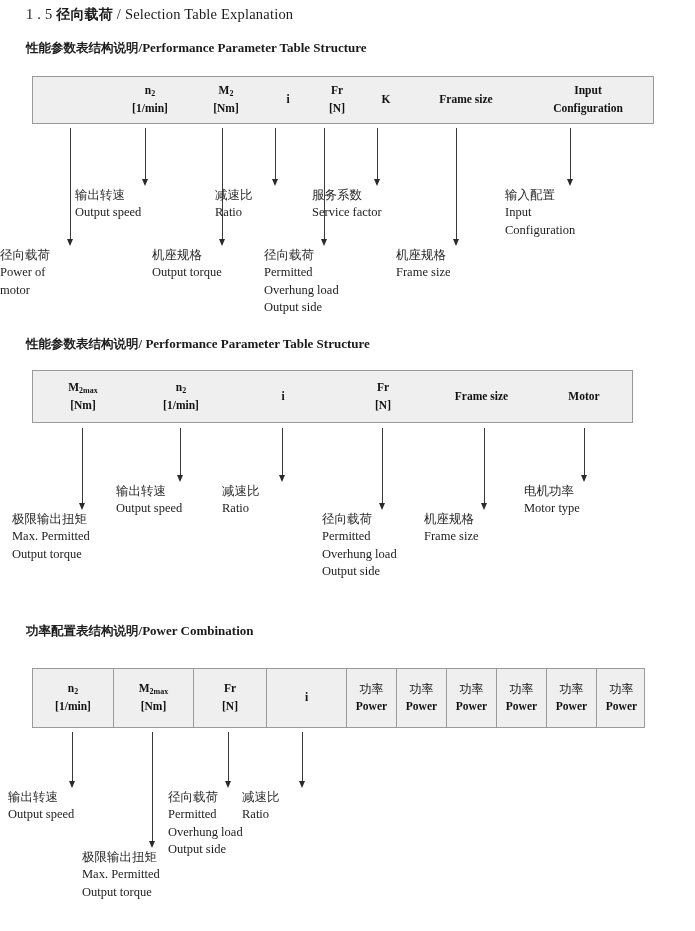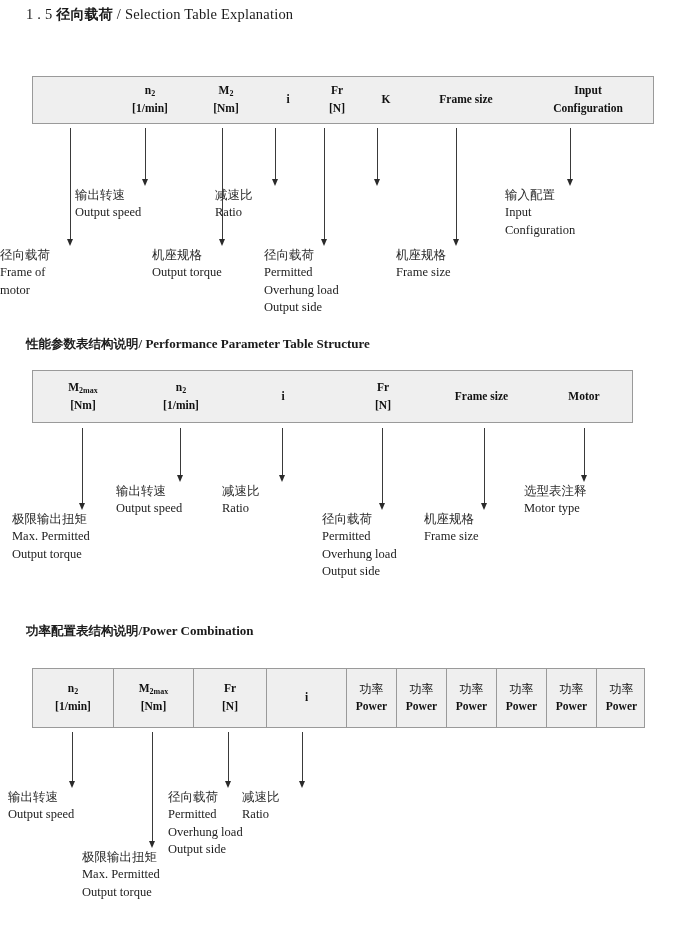--- a/index.html
+++ b/index.html
@@ -133,20 +133,23 @@
 
 <div class="page">
 
   <div class="doc-title">
     <span class="num">1 . 5</span>
     <span class="cn">径向载荷</span>
     <span class="en">/</span>
     <span class="en">Selection Table Explanation</span>
   </div>
 
+  <div class="sec-head" style="top:40px;">
+    <span class="cn">性能参数表结构说明</span><span class="en">/</span><span class="en">Performance Parameter Table Structure</span>
+  </div>
 
   <div class="tbl" style="left:32px; top:76px; width:622px; height:48px;">
     <div class="cell" style="left:78px; width:78px;">
       <span class="l1"><span>n</span><sub>2</sub></span>
       <span class="l2">[1/min]</span>
     </div>
     <div class="cell" style="left:156px; width:74px;">
       <span class="l1"><span>M</span><sub>2</sub></span>
       <span class="l2">[Nm]</span>
     </div>
@@ -197,41 +200,45 @@
     <div class="shaft" style="height:111px;"></div>
       <div class="head" style="top:111px;"></div>
   </div>
   <div class="arrow" style="left:566px; top:128px; height:58px;">
     <div class="shaft" style="height:51px;"></div>
       <div class="head" style="top:51px;"></div>
   </div>
 
   <div class="ann" style="left:0px; top:246px; width:140px;">
     <span class="cn">径向载荷</span>
-    <span class="en">Frame of</span>
+    <span class="en">Power of</span>
     <span class="en">motor</span>
   </div>
   <div class="ann" style="left:75px; top:186px; width:140px;">
     <span class="cn">输出转速</span>
     <span class="en">Output speed</span>
   </div>
   <div class="ann" style="left:152px; top:246px; width:140px;">
     <span class="cn">机座规格</span>
     <span class="en">Output torque</span>
   </div>
   <div class="ann" style="left:215px; top:186px; width:120px;">
     <span class="cn">减速比</span>
     <span class="en">Ratio</span>
   </div>
   <div class="ann" style="left:264px; top:246px; width:120px;">
     <span class="cn">径向载荷</span>
     <span class="en">Permitted</span>
     <span class="en">Overhung load</span>
     <span class="en">Output side</span>
   </div>
+  <div class="ann" style="left:312px; top:186px; width:130px;">
+    <span class="cn">服务系数</span>
+    <span class="en">Service factor</span>
+  </div>
   <div class="ann" style="left:396px; top:246px; width:120px;">
     <span class="cn">机座规格</span>
     <span class="en">Frame size</span>
   </div>
   <div class="ann" style="left:505px; top:186px; width:130px;">
     <span class="cn">输入配置</span>
     <span class="en">Input</span>
     <span class="en">Configuration</span>
   </div>
 
@@ -305,21 +312,21 @@
     <span class="cn">径向载荷</span>
     <span class="en">Permitted</span>
     <span class="en">Overhung load</span>
     <span class="en">Output side</span>
   </div>
   <div class="ann" style="left:424px; top:510px; width:120px;">
     <span class="cn">机座规格</span>
     <span class="en">Frame size</span>
   </div>
   <div class="ann" style="left:524px; top:482px; width:120px;">
-    <span class="cn">选型表注释</span>
+    <span class="cn">电机功率</span>
     <span class="en">Motor type</span>
   </div>
 
   <div class="sec-head" style="top:623px;">
     <span class="cn">功率配置表结构说明</span><span class="en">/</span><span class="en">Power Combination</span>
   </div>
 
   <div class="tbl" style="left:32px; top:668px; width:613px; height:60px;">
     <div class="cell" style="left:0px;   width:80px;">
       <span class="l1"><span>n</span><sub>2</sub></span>

